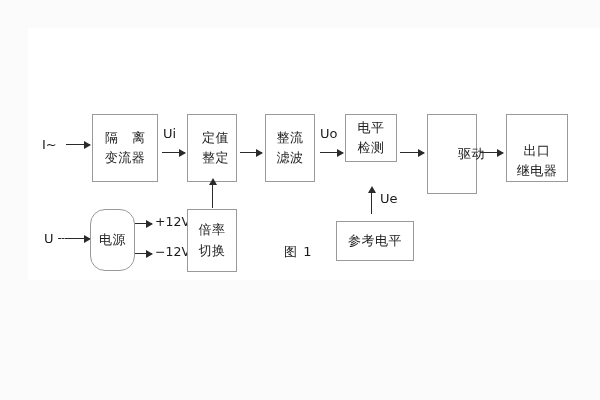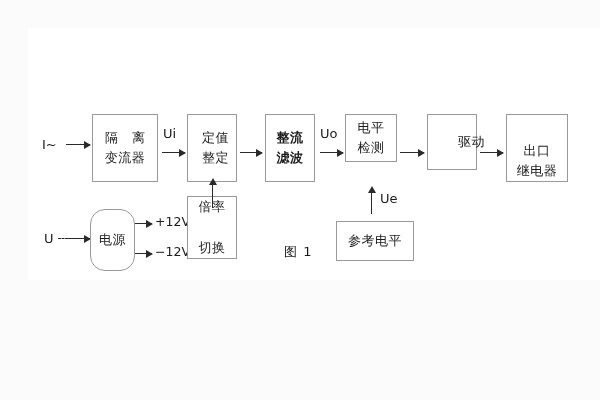--- a/index.html
+++ b/index.html
@@ -117,36 +117,36 @@
   <div class="label" style="left:163px; top:127px;">Ui</div>
   <div class="harrow" style="left:162px; top:152px; width:23px;"></div>
 
   <div class="box" style="left:187px; top:114px; width:50px; height:68px;padding-left:7px;">
     <span class="ln">定值</span>
     <span class="ln">整定</span>
   </div>
 
   <div class="harrow" style="left:240px; top:152px; width:22px;"></div>
 
-  <div class="box" style="left:265px; top:114px; width:50px; height:68px;font-weight:bold;">
+  <div class="box" style="left:265px; top:114px; width:50px; height:68px;">
     <span class="ln">整流</span>
     <span class="ln">滤波</span>
   </div>
 
   <div class="label" style="left:320px; top:127px;">Uo</div>
   <div class="harrow" style="left:320px; top:152px; width:23px;"></div>
 
   <div class="box" style="left:345px; top:114px; width:52px; height:48px;justify-content:center;">
     <span class="ln">电平</span>
     <span class="ln">检测</span>
   </div>
 
   <div class="harrow" style="left:400px; top:152px; width:24px;"></div>
 
-  <div class="box" style="left:427px; top:114px; width:50px; height:56px;padding-left:39px;">
+  <div class="box" style="left:427px; top:114px; width:50px; height:80px;padding-left:39px;">
     <span class="ln">驱动</span>
   </div>
 
   <div class="harrow" style="left:480px; top:152px; width:23px;"></div>
 
   <div class="box" style="left:506px; top:114px; width:62px; height:68px;justify-content:flex-end;">
     <span class="ln">出口</span>
     <span class="ln">继电器</span>
   </div>
 
@@ -157,21 +157,21 @@
   <div class="box" style="left:90px; top:209px; width:45px; height:62px;border-radius:15px;">
     <span class="ln">电源</span>
   </div>
 
   <div class="harrow" style="left:135px; top:223px; width:17px;"></div>
   <div class="label small" style="left:155px; top:216px;">+12V</div>
 
   <div class="harrow" style="left:135px; top:253px; width:17px;"></div>
   <div class="label small" style="left:155px; top:246px;">−12V</div>
 
-  <div class="box" style="left:187px; top:196px; width:50px; height:63px;justify-content:space-between;">
+  <div class="box" style="left:187px; top:209px; width:50px; height:63px;">
     <span class="ln">倍率</span>
     <span class="ln">切换</span>
   </div>
 
   <div class="varrow" style="left:212px; top:184px; height:24px;"></div>
 
   <div class="varrow" style="left:371px; top:192px; height:22px;"></div>
   <div class="label" style="left:380px; top:192px;">Ue</div>
 
   <div class="box" style="left:336px; top:221px; width:78px; height:40px;justify-content:center;">

